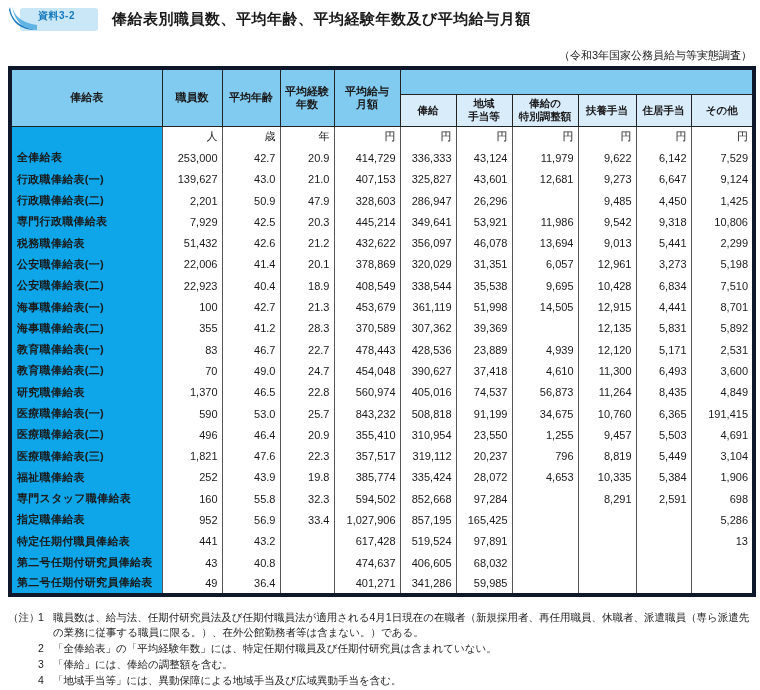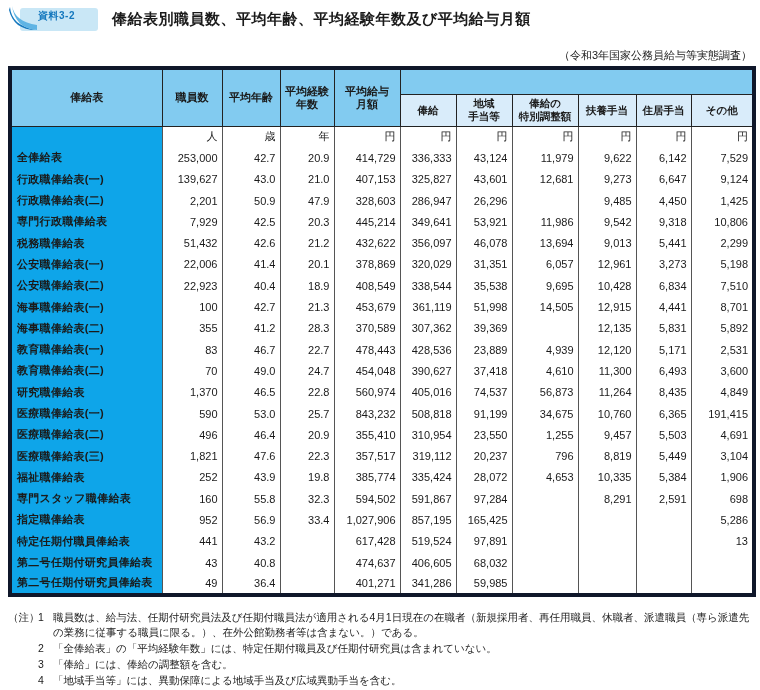--- a/index.html
+++ b/index.html
@@ -335,21 +335,21 @@
           <td>10,335</td>
           <td>5,384</td>
           <td>1,906</td>
         </tr>
         <tr>
           <th class="rowlabel">専門スタッフ職俸給表</th>
           <td>160</td>
           <td>55.8</td>
           <td>32.3</td>
           <td>594,502</td>
-          <td>591,867</td>
+          <td>852,668</td>
           <td>97,284</td>
           <td></td>
           <td>8,291</td>
           <td>2,591</td>
           <td>698</td>
         </tr>
         <tr>
           <th class="rowlabel">指定職俸給表</th>
           <td>952</td>
           <td>56.9</td>

